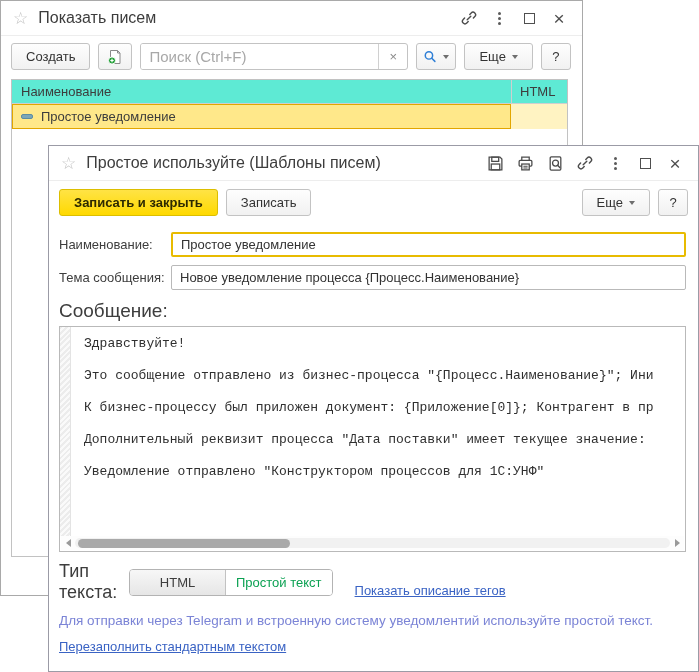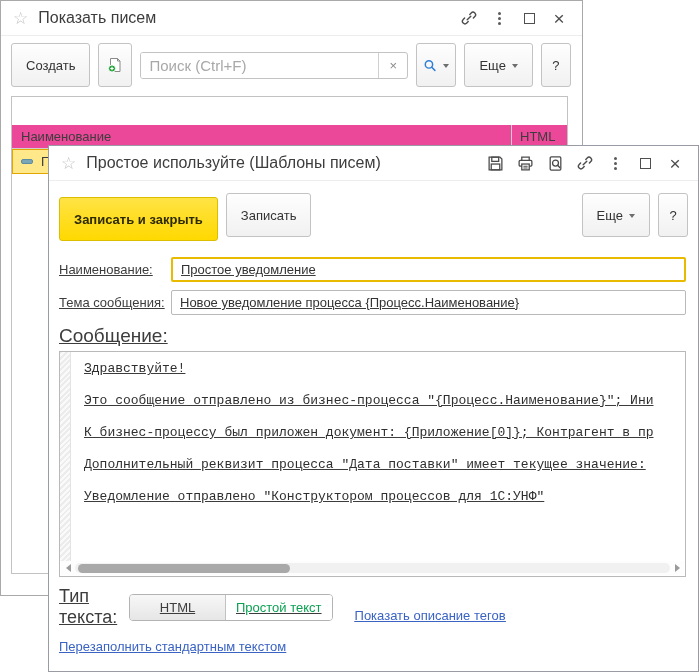--- a/index.html
+++ b/index.html
@@ -16,50 +16,50 @@
   .win-title { font-size: 16px; color: #3d3d3d; margin-left: 10px; flex: 1; white-space: nowrap; overflow: hidden; }
   .tb-icons { display: flex; align-items: center; gap: 4px; }
   .tb-btn { width: 26px; height: 24px; display: flex; align-items: center; justify-content: center; cursor: pointer; color: #4b4b4b; }
   .tb-btn svg { display: block; }
   .kebab { display: flex; flex-direction: column; gap: 2px; }
   .kebab i { width: 3px; height: 3px; background: #5a5a5a; border-radius: 50%; }
   .maxbox { width: 11px; height: 11px; border: 1.5px solid #4f4f4f; }
   .closex { font-size: 19px; color: #4f4f4f; line-height: 1; }
 
   
-  .btn { height: 44px; display: inline-flex; align-items: center; justify-content: center; gap: 6px;
+  .btn { height: 27px; display: inline-flex; align-items: center; justify-content: center; gap: 6px;
          padding: 0 14px; border: 1px solid #c3c3c3; border-radius: 3px;
          background: linear-gradient(#fefefe, #f1f1f1); font-size: 13px; color: #333; cursor: pointer; white-space: nowrap; }
-  .btn-primary { background: linear-gradient(#ffe345, #ffd900); border-color: #dcbe00; font-weight: 700; color: #2e2a00; margin-top: 8px; }
+  .btn-primary { background: linear-gradient(#ffe345, #ffd900); border-color: #dcbe00; font-weight: 700; color: #2e2a00; }
   .caret { width: 0; height: 0; border-left: 3.5px solid transparent; border-right: 3.5px solid transparent; border-top: 4px solid #6e6e6e; margin-top: 1px; }
 
   
   .lw-toolbar { display: flex; align-items: center; gap: 8px; padding: 7px 10px 9px 10px; }
   .searchbox { display: flex; align-items: center; width: 268px; height: 27px; border: 1px solid #c3c3c3; border-radius: 3px; background: #fff; overflow: hidden; }
   .searchbox input { flex: 1; border: 0; outline: none; height: 100%; padding: 0 8px; font-size: 15px; color: #444; font-family: "Liberation Sans", sans-serif; }
   .searchbox input::placeholder { color: #a8a8a8; }
   .search-clear { width: 29px; height: 100%; border-left: 1px solid #d0d0d0; display: flex; align-items: center; justify-content: center; color: #8a8a8a; font-size: 13px; cursor: pointer; }
   .icon-btn { width: 40px; padding: 0 6px; }
   .copy-btn { width: 34px; padding: 0; }
 
   
   .grid { margin: 0 0 0 10px; width: 557px; height: 478px; border: 1px solid #c2c2c2; display: flex; flex-direction: column; font-size: 13px; }
-  .grid-head { display: flex; height: 24px; background: #ec4899; border-bottom: 1px solid #cfcfcf; color: #3d3d3d; margin-top: 28px; }
+  .grid-head { display: flex; height: 24px; background: #5eead4; border-bottom: 1px solid #cfcfcf; color: #3d3d3d; }
   .gh-name { flex: 1; display: flex; align-items: center; padding: 0 9px; }
   .gh-html { width: 56px; display: flex; align-items: center; padding: 0 8px; border-left: 1px solid #cfcfcf; }
   .grid-row { display: flex; height: 25px; }
   .cell-name { flex: 1; display: flex; align-items: center; gap: 8px; padding: 0 9px; background: #ffe88a; box-shadow: inset 0 0 0 1px #e2a600; }
   .cell-html { width: 56px; background: #fff3c2; }
   .dash-icon { width: 12px; height: 5px; border-radius: 2px; background: #7ba6b8; border: 1px solid #5d8da1; }
   .grid-empty { flex: 1; background: #fff; }
 
   
   .cw-toolbar { display: flex; align-items: center; gap: 8px; padding: 8px 10px 6px 10px; }
   .spacer { flex: 1; }
-  .card-body { padding: 2px 12px 0 10px; text-decoration: underline; }
+  .card-body { padding: 2px 12px 0 10px; }
   .field-row { display: flex; align-items: center; margin-top: 8px; }
   .field-label { width: 112px; font-size: 13px; color: #3d3d3d; flex: none; }
   .field-input { flex: 1; height: 25px; font-size: 13px; color: #333; padding: 0 8px; border: 1px solid #b9b9b9; border-radius: 2px; outline: none; font-family: "Liberation Sans", sans-serif; background: #fff; }
   .focused { border: 2px solid #e8bb00; }
   .section-label { margin-top: 10px; font-size: 19px; color: #3d3d3d; }
 
   
   .editor { position: relative; margin-top: 4px; height: 226px; border: 1px solid #b9b9b9; background: #fff; overflow: hidden; }
   .gutter { position: absolute; left: 0; top: 0; bottom: 15px; width: 11px;
             background: repeating-linear-gradient(135deg, #ececec 0 2px, #fafafa 2px 4px); border-right: 1px solid #e3e3e3; }
@@ -258,18 +258,19 @@
 
     <div class="type-row">
       <span class="type-label">Тип текста:</span>
       <span class="segmented">
         <span class="seg seg-html">HTML</span>
         <span class="seg seg-plain">Простой текст</span>
       </span>
       <a class="link tags-link">Показать описание тегов</a>
     </div>
 
+    <div class="hint">Для отправки через Telegram и встроенную систему уведомлентий используйте простой текст.</div>
 
     <div class="refill-row">
       <a class="link">Перезаполнить стандартным текстом</a>
     </div>
   </div>
 </div>
 
 </body></html>

